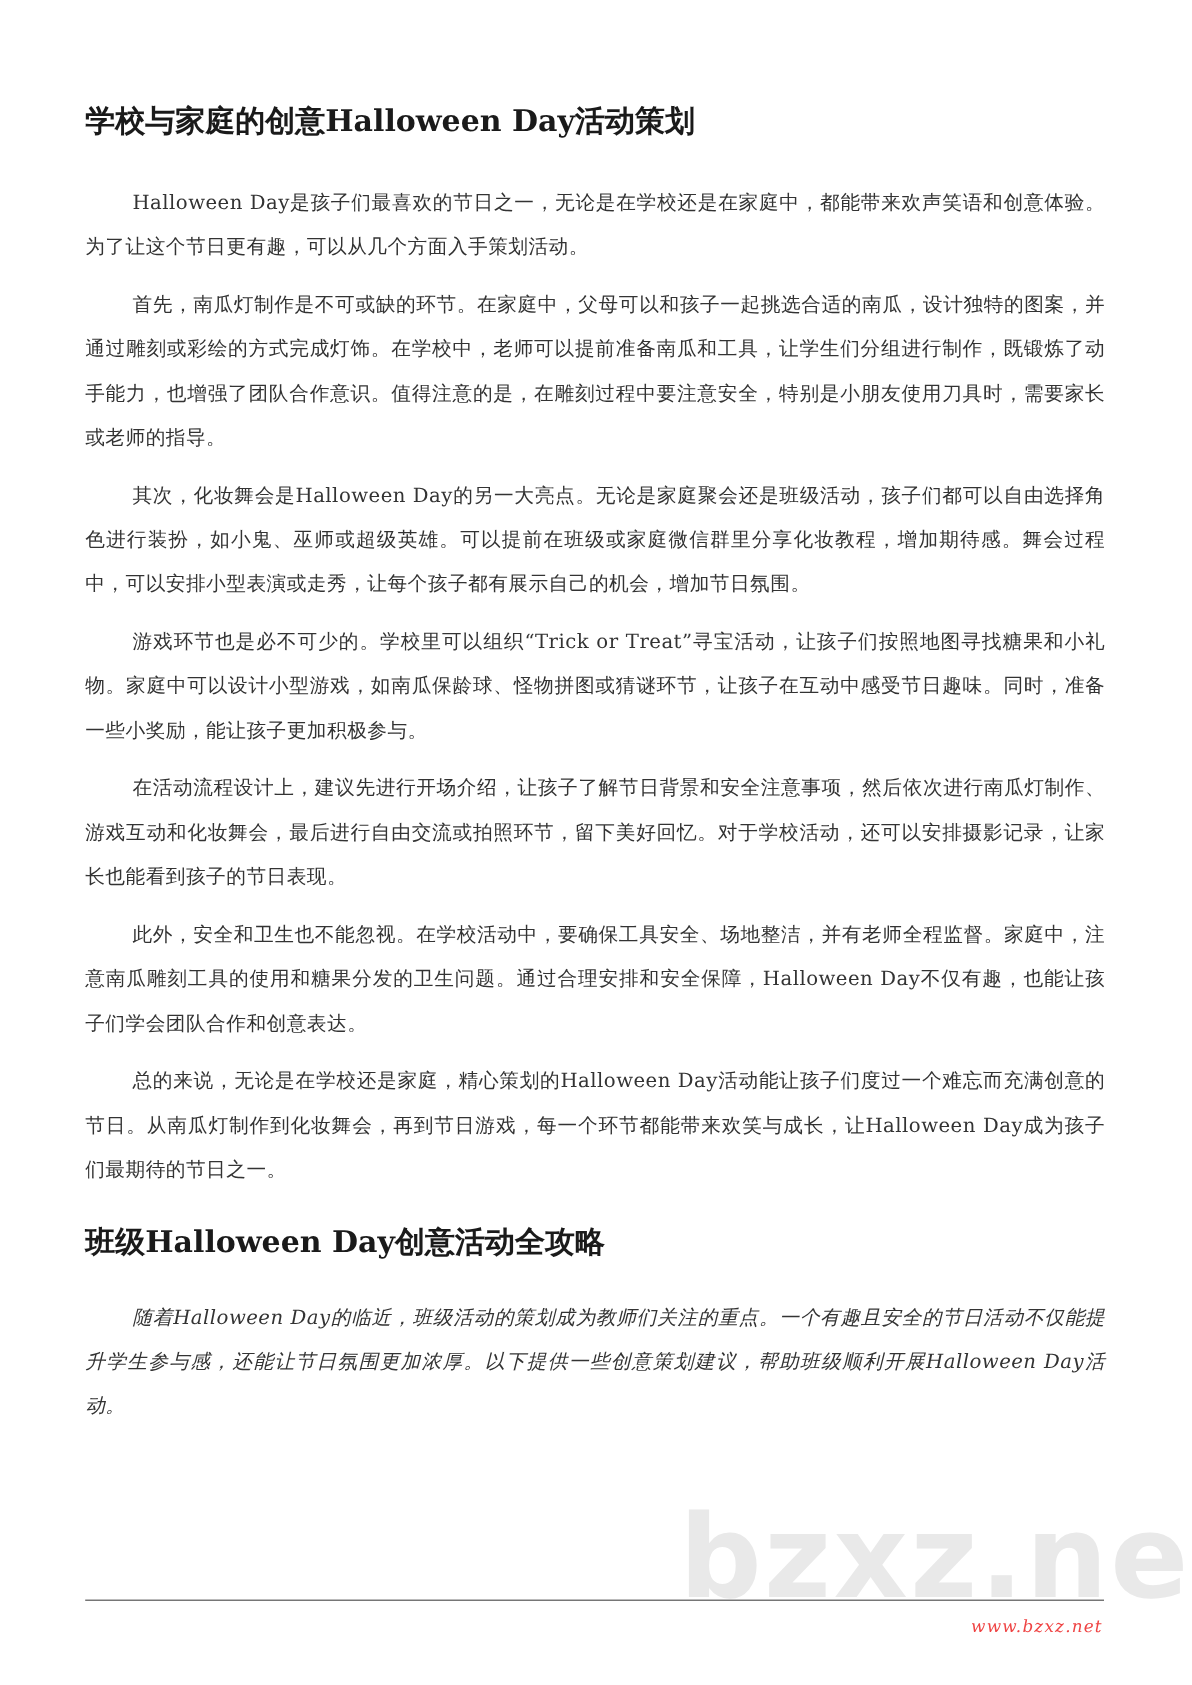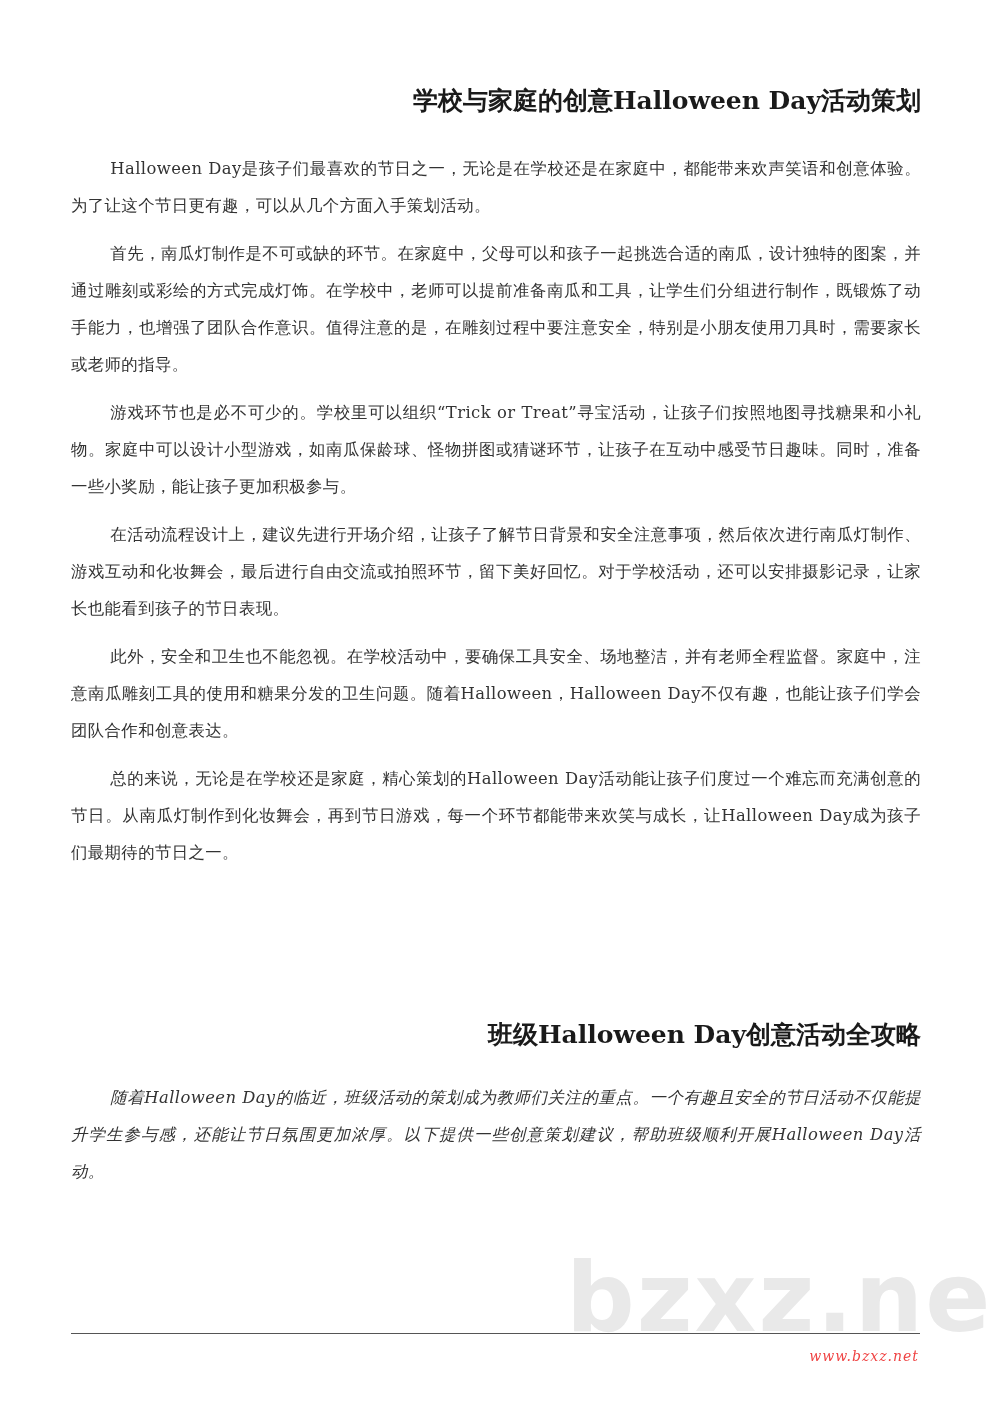--- a/index.html
+++ b/index.html
@@ -3,21 +3,21 @@
   <meta charset="utf-8">
   <style>
     html, body { margin: 0; padding: 0; background: #ffffff; }
     body {
       width: 993px; height: 1404px; position: relative; overflow: hidden;
       font-family: "DejaVu Serif", "Liberation Serif", serif;
       color: #2a2a2a;
     }
     .page { position: absolute; left: 71px; top: 0; width: 850px; }
     .title {
-      position: absolute; left: 0; width: 850px; text-align: right;
+      position: absolute; left: 0; width: 850px; text-align: left;
       font-family: "DejaVu Serif", "Liberation Serif", serif;
       font-size: 25px; font-weight: bold; color: #1a1a1a; letter-spacing: 0px;
       margin: 0;
     }
     .title-1 { top: 84px; }
     .title-2 { top: 1018px; }
     .section { position: absolute; left: 0; width: 850px; }
     .section-1 { top: 150px; }
     .section-2 { top: 1079px; font-style: italic; }
     .para {
@@ -47,23 +47,24 @@
 </head>
 <body>
 
 <div class="watermark">bzxz.net</div>
 
 <div class="page content-layer">
   <h1 class="title title-1">学校与家庭的创意Halloween Day活动策划</h1>
   <div class="section section-1">
     <p class="para">Halloween Day是孩子们最喜欢的节日之一，无论是在学校还是在家庭中，都能带来欢声笑语和创意体验。为了让这个节日更有趣，可以从几个方面入手策划活动。</p>
     <p class="para">首先，南瓜灯制作是不可或缺的环节。在家庭中，父母可以和孩子一起挑选合适的南瓜，设计独特的图案，并通过雕刻或彩绘的方式完成灯饰。在学校中，老师可以提前准备南瓜和工具，让学生们分组进行制作，既锻炼了动手能力，也增强了团队合作意识。值得注意的是，在雕刻过程中要注意安全，特别是小朋友使用刀具时，需要家长或老师的指导。</p>
+    <p class="para">其次，化妆舞会是Halloween Day的另一大亮点。无论是家庭聚会还是班级活动，孩子们都可以自由选择角色进行装扮，如小鬼、巫师或超级英雄。可以提前在班级或家庭微信群里分享化妆教程，增加期待感。舞会过程中，可以安排小型表演或走秀，让每个孩子都有展示自己的机会，增加节日氛围。</p>
     <p class="para">游戏环节也是必不可少的。学校里可以组织“Trick or Treat”寻宝活动，让孩子们按照地图寻找糖果和小礼物。家庭中可以设计小型游戏，如南瓜保龄球、怪物拼图或猜谜环节，让孩子在互动中感受节日趣味。同时，准备一些小奖励，能让孩子更加积极参与。</p>
     <p class="para">在活动流程设计上，建议先进行开场介绍，让孩子了解节日背景和安全注意事项，然后依次进行南瓜灯制作、游戏互动和化妆舞会，最后进行自由交流或拍照环节，留下美好回忆。对于学校活动，还可以安排摄影记录，让家长也能看到孩子的节日表现。</p>
-    <p class="para">此外，安全和卫生也不能忽视。在学校活动中，要确保工具安全、场地整洁，并有老师全程监督。家庭中，注意南瓜雕刻工具的使用和糖果分发的卫生问题。随着Halloween，Halloween Day不仅有趣，也能让孩子们学会团队合作和创意表达。</p>
+    <p class="para">此外，安全和卫生也不能忽视。在学校活动中，要确保工具安全、场地整洁，并有老师全程监督。家庭中，注意南瓜雕刻工具的使用和糖果分发的卫生问题。通过合理安排和安全保障，Halloween Day不仅有趣，也能让孩子们学会团队合作和创意表达。</p>
     <p class="para">总的来说，无论是在学校还是家庭，精心策划的Halloween Day活动能让孩子们度过一个难忘而充满创意的节日。从南瓜灯制作到化妆舞会，再到节日游戏，每一个环节都能带来欢笑与成长，让Halloween Day成为孩子们最期待的节日之一。</p>
   </div>
 
   <h1 class="title title-2">班级Halloween Day创意活动全攻略</h1>
   <div class="section section-2">
     <p class="para">随着Halloween Day的临近，班级活动的策划成为教师们关注的重点。一个有趣且安全的节日活动不仅能提升学生参与感，还能让节日氛围更加浓厚。以下提供一些创意策划建议，帮助班级顺利开展Halloween Day活动。</p>
   </div>
 </div>
 
 <div class="footer-rule"></div>

